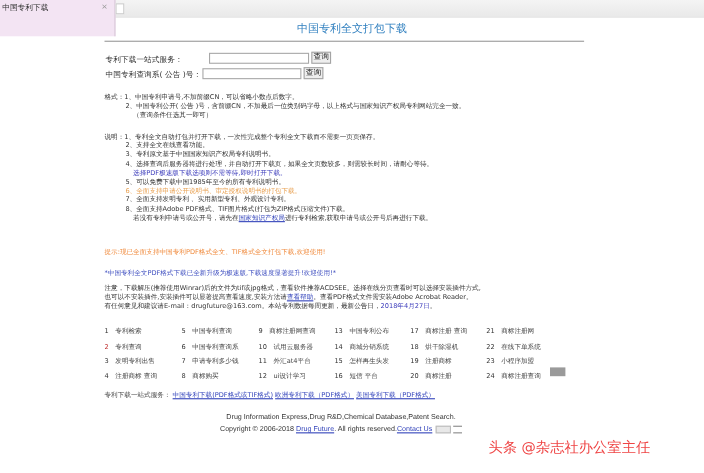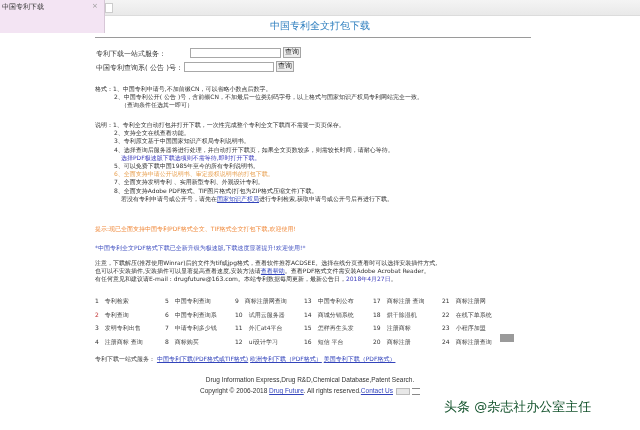--- a/index.html
+++ b/index.html
@@ -57,21 +57,21 @@
   .footer1, .footer2 { position: absolute; left: 0; width: 620px; text-align: center; font-size: 6.5px; color: #333; font-family: "Liberation Sans", sans-serif; }
   .footer1 { top: 376px; }
   .footer2 { top: 387px; }
   .badge-cnzz {
     display: inline-block; width: 12px; height: 5px; background: #e8e8e8; border: 1px solid #bbb;
     font-size: 3px; vertical-align: middle; margin-left: 3px;
   }
   .badge-bars { display: inline-block; width: 8px; height: 5px; border-top: 1px solid #888; border-bottom: 1px solid #888; vertical-align: middle; margin-left: 2px; }
   .gray-tag { position: absolute; left: 500px; top: 334px; width: 14px; height: 8px; background: #9a9a9a; }
   .watermark {
-    position: absolute; left: 444px; top: 398px; font-size: 13px; color: #14532d;
+    position: absolute; left: 444px; top: 398px; font-size: 13px; color: #ef4444;
     text-shadow: 0 0 2px #fff, 0 0 2px #fff;
   }
 </style>
 </head>
 <body>
 
 <div class="tabbar">
   <div class="tab">
     <span class="tab-label">中国专利下载</span>
     <span class="tab-close">×</span>

